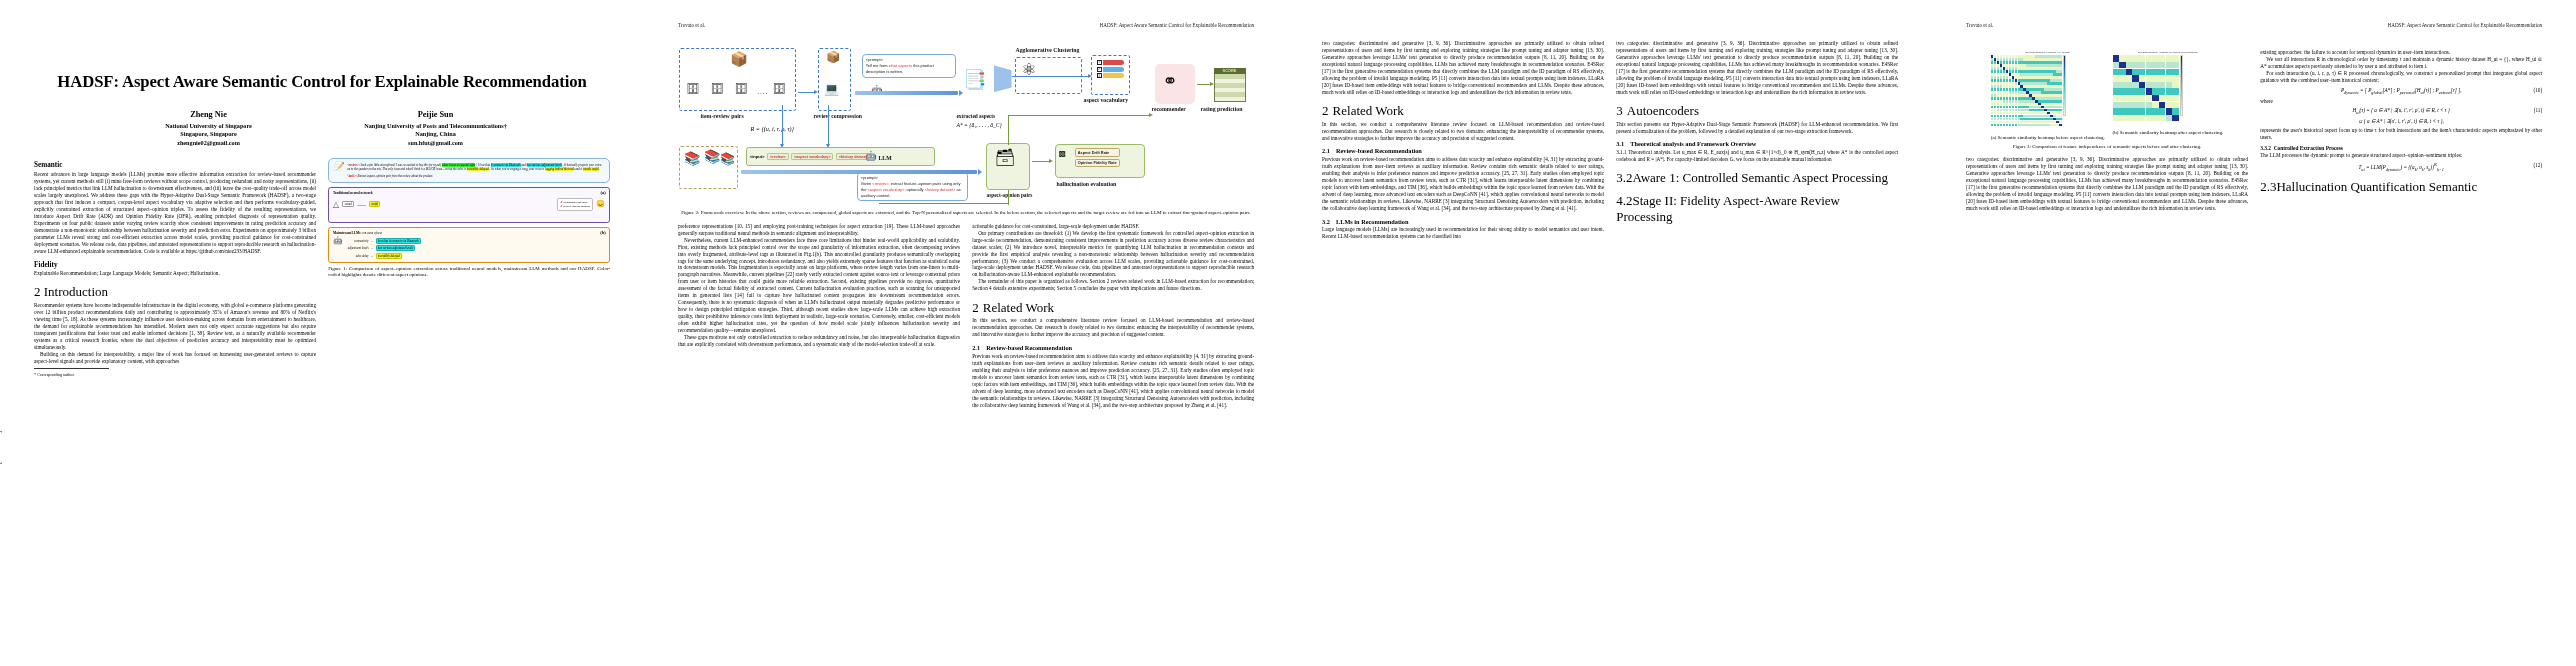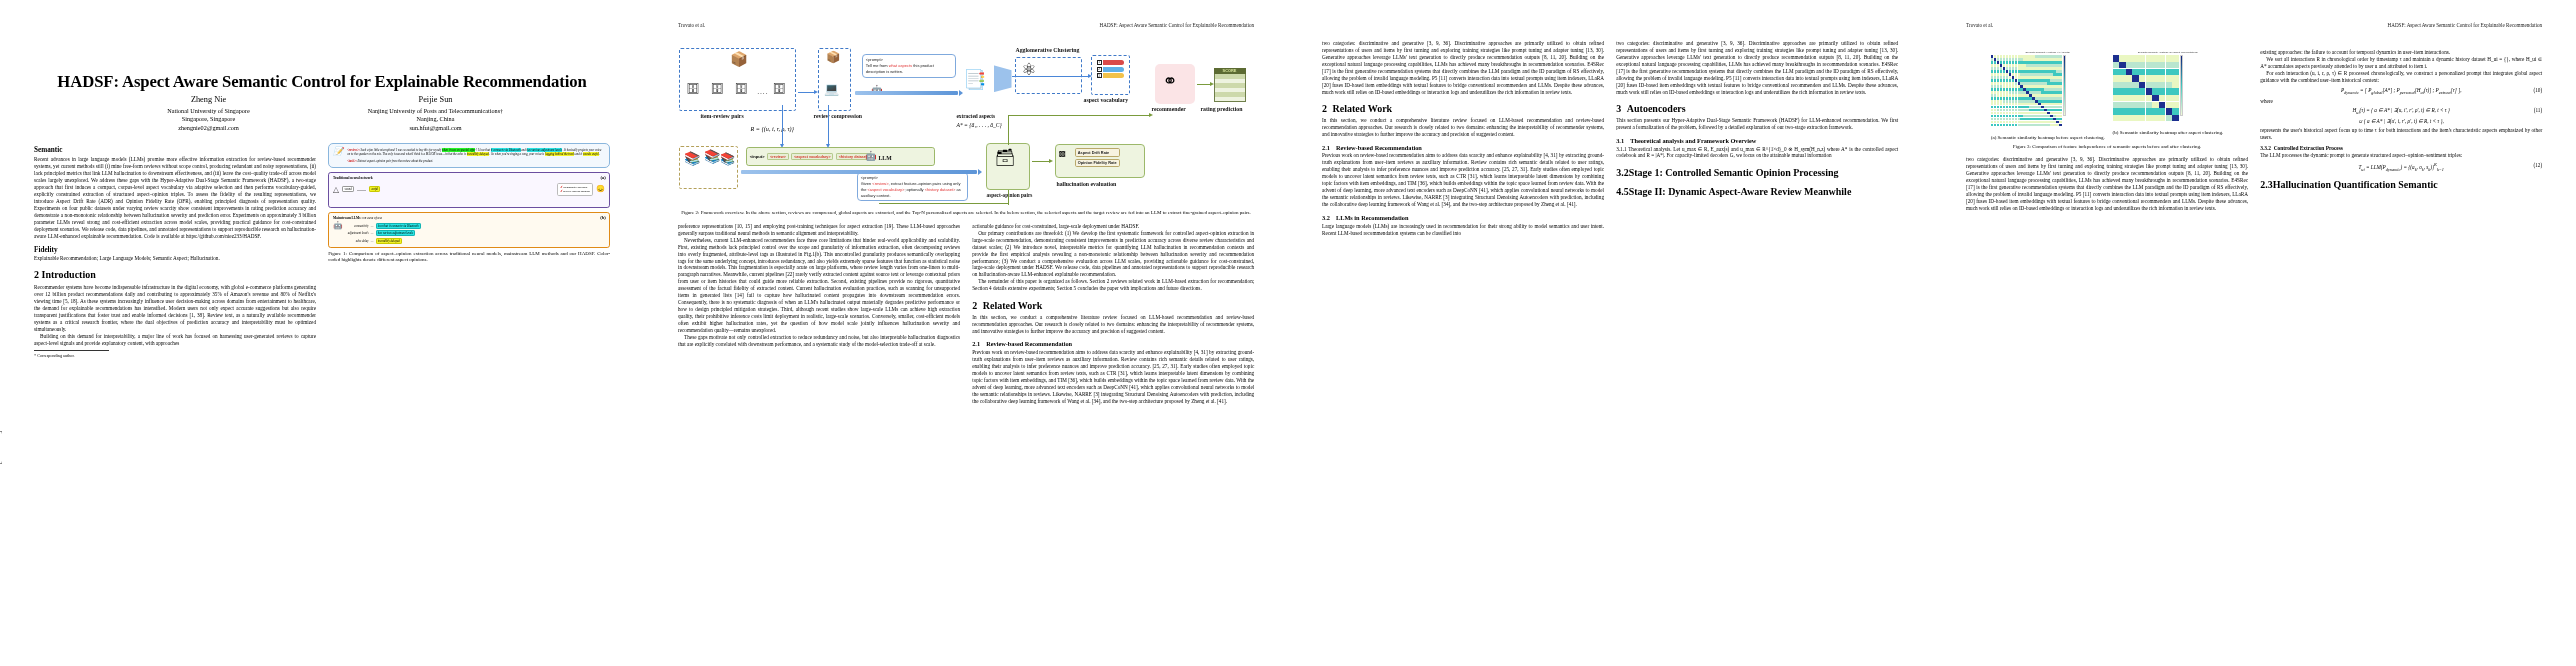--- a/index.html
+++ b/index.html
@@ -54,39 +54,40 @@
     font-size: 16.7px;
     font-weight: bold;
     line-height: 1.22;
     margin: 32px 16.7px 0 16.7px;
     letter-spacing: -0.1px;
   }
   .authors {
     display: flex;
     justify-content: center;
     gap: 60px;
-    margin-top: 3px;
+    margin-top: 18px;
     text-align: center;
+    font-weight: bold;
   }
   .author { width: 167px; }
   .author .nm { font-size: 8.3px; margin-bottom: 2.2px; }
   .author .af { font-size: 6.2px; line-height: 1.42; }
   .author .em { font-size: 6.2px; }
 
   .twocol {
     display: flex;
     gap: 12.2px;
     margin-top: 12.2px;
   }
   .col { width: 282px; flex: 0 0 282px; }
   .page1 .col { width: 282px; }
 
   h2.sec {
-    font-size: 10px;
-    font-weight: bold;
+    font-size: 13px;
+    font-weight: normal;
     margin: 7.2px 0 2.2px 0;
     line-height: 1.2;
   }
   h3.subsec {
     font-size: 6.3px;
     font-weight: bold;
     margin: 5.6px 0 1.7px 0;
   }
   h4.subsubsec {
     font-size: 5.4px;
@@ -560,24 +561,24 @@
           <span class="num">3</span><span>Autoencoders</span>
         </h2>
         <p class="body noindent">This section presents our Hyper-Adaptive Dual-Stage Semantic Framework (HADSF) for LLM-enhanced recommendation. We first present a formalization of the problem, followed by a detailed explanation of our two-stage extraction framework.</p>
 
         <h3 class="subsec">
           <span class="num">3.1</span><span>Theoretical analysis and Framework Overview</span>
         </h3>
         <p class="body noindent">3.1.1  Theoretical analysis. Let u_max ∈ R, E_aux(s) and u_max ∈ R^{1×d}_0 ⊗ H_sym(H_n,z) where A* is the controlled aspect codebook and R = |A*|. For capacity-limited decoders G, we focus on the attainable mutual information</p>
 
         <h2 class="sec">
-          <span class="num">3.2</span><span>Stage 1: Controlled Semantic Opinion Processing</span>
+          <span class="num">3.2</span><span>Aware 1: Controlled Semantic Aspect Processing</span>
         </h2>
         <h2 class="sec">
-          <span class="num">4.5</span><span>Stage II: Dynamic Aspect-Aware Review Meanwhile</span>
+          <span class="num">4.2</span><span>Stage II: Fidelity Aspect-Aware Review Processing</span>
         </h2>
       </div>
     </div>
   </div>
 
   <div class="page page3b">
     <div class="run-head">
       <span class="rh-left">Trovato et al.</span>
       <span class="rh-right">HADSF: Aspect Aware Semantic Control for Explainable Recommendation</span>
     </div>

